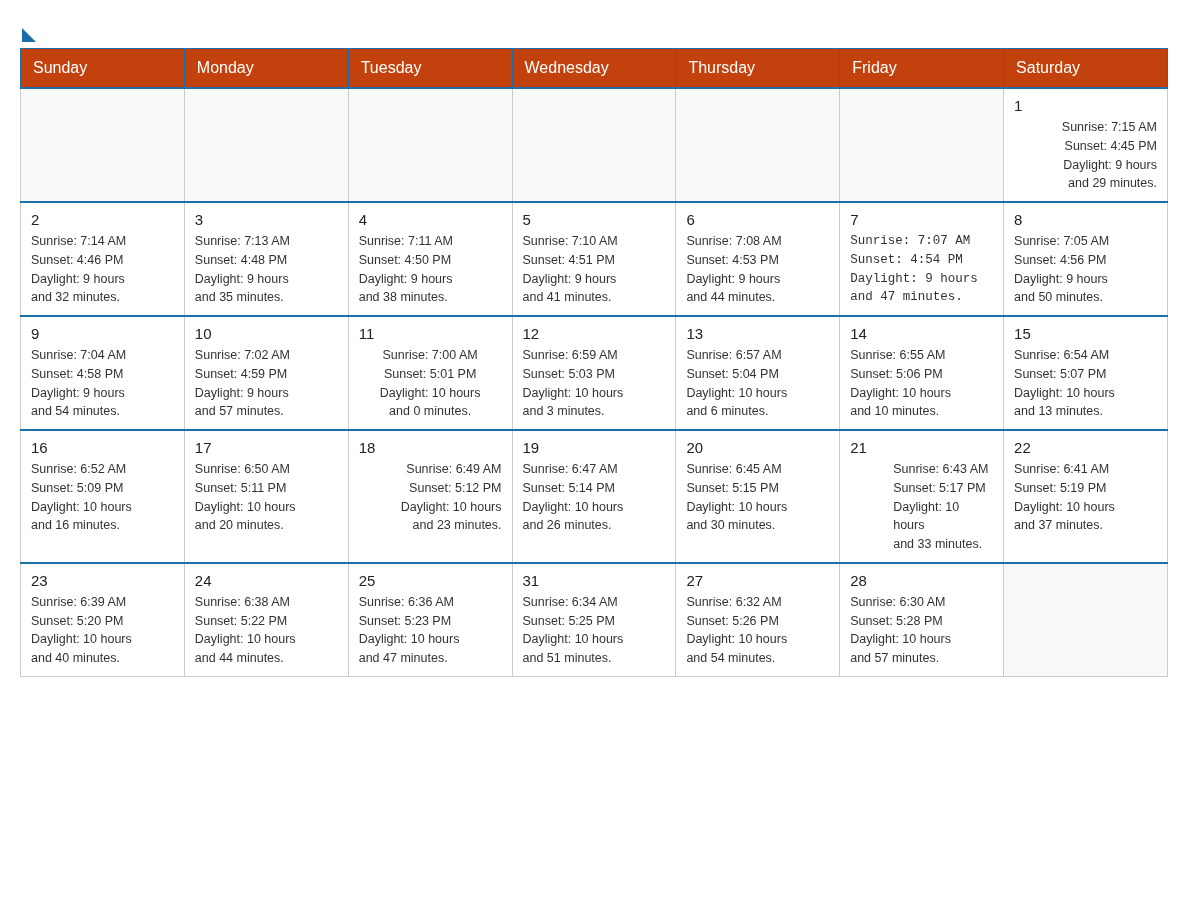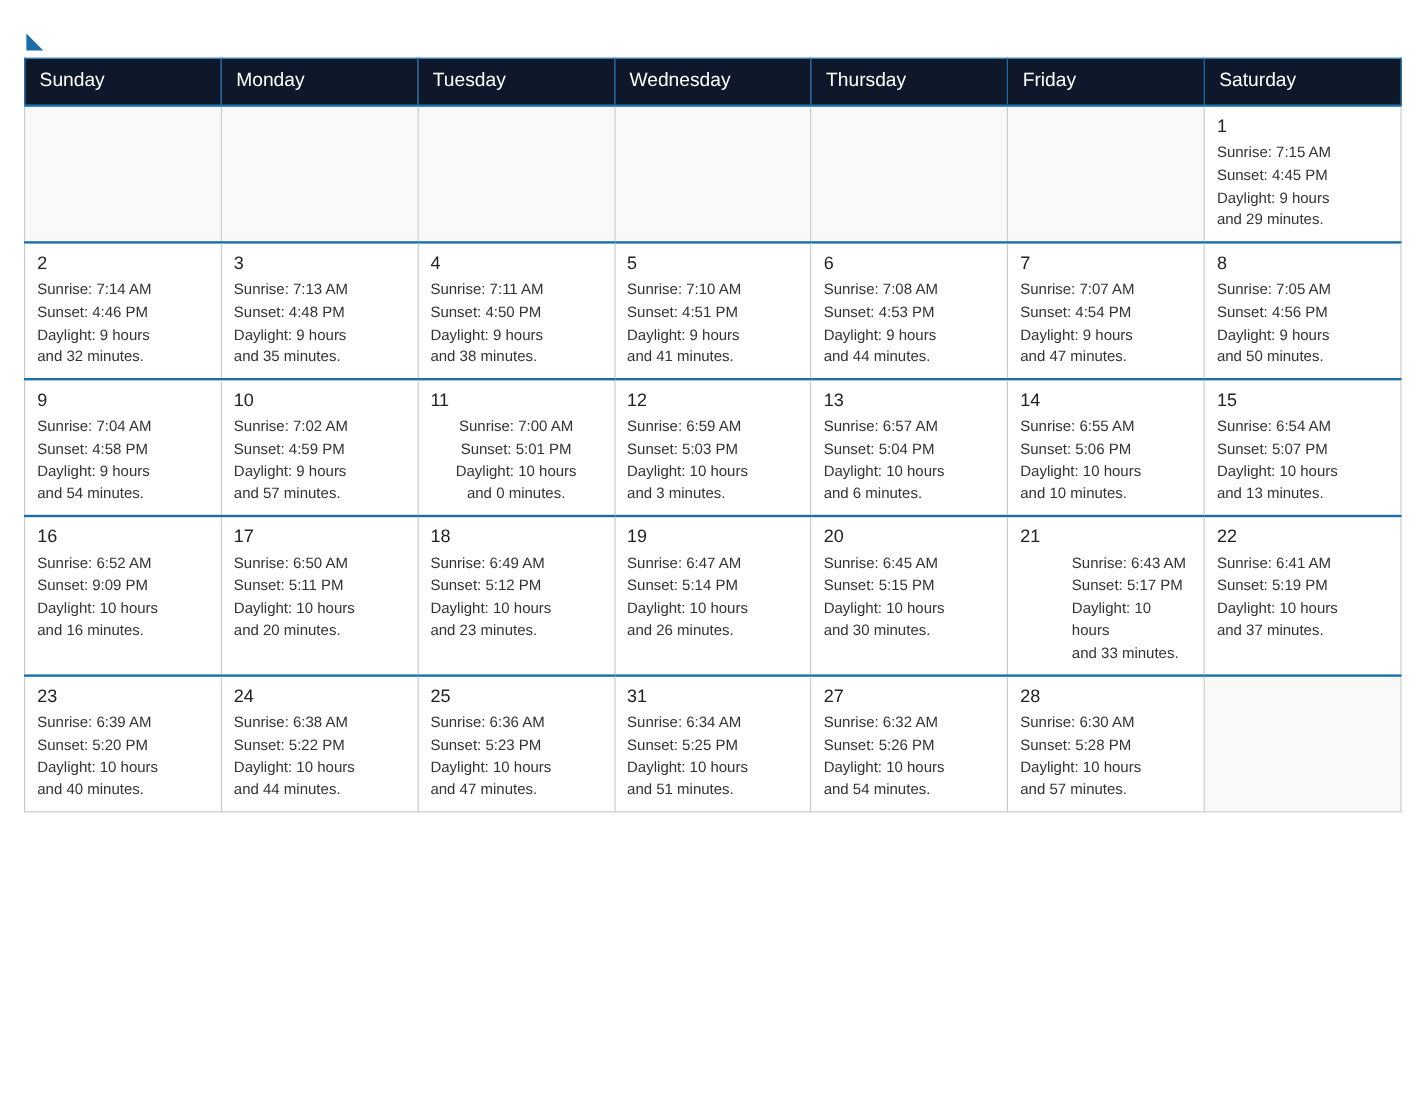--- a/index.html
+++ b/index.html
@@ -59,21 +59,21 @@
       font-size: 20px;
       color: #444;
       margin-top: 4px;
     }
     .calendar {
       width: 100%;
       border-collapse: collapse;
       margin-top: 10px;
     }
     .calendar thead tr th {
-      background-color: #0f172a;
+      background-color: #c2410c;
       color: #fff;
       font-size: 16px;
       font-weight: normal;
       padding: 10px 12px;
       text-align: left;
       border: 1px solid #1a6fa8;
     }
     .calendar tbody tr td {
       vertical-align: top;
       padding: 8px 10px;
@@ -142,21 +142,21 @@
   <tbody id="calendar-body">
   <tr>
         <td class="empty"></td>
         <td class="empty"></td>
         <td class="empty"></td>
         <td class="empty"></td>
         <td class="empty"></td>
         <td class="empty"></td>
         <td>
           <span class="day-number">1</span>
-          <div class="day-info" style="white-space: pre-line;">Sunrise: 7:15 AM
+          <div class="day-info" style="white-space: pre-line; text-align: right;">Sunrise: 7:15 AM
 Sunset: 4:45 PM
 Daylight: 9 hours
 and 29 minutes.</div>
         </td>
       </tr>
       <tr class="row-sep">
         <td>
           <span class="day-number">2</span>
           <div class="day-info" style="white-space: pre-line;">Sunrise: 7:14 AM
 Sunset: 4:46 PM
@@ -186,21 +186,21 @@
         </td>
         <td>
           <span class="day-number">6</span>
           <div class="day-info" style="white-space: pre-line;">Sunrise: 7:08 AM
 Sunset: 4:53 PM
 Daylight: 9 hours
 and 44 minutes.</div>
         </td>
         <td>
           <span class="day-number">7</span>
-          <div class="day-info" style="white-space: pre-line;">Sunrise: 7:07 AM
+          <div class="day-info" style="white-space: pre-line; font-family: Liberation Mono, monospace;">Sunrise: 7:07 AM
 Sunset: 4:54 PM
 Daylight: 9 hours
 and 47 minutes.</div>
         </td>
         <td>
           <span class="day-number">8</span>
           <div class="day-info" style="white-space: pre-line;">Sunrise: 7:05 AM
 Sunset: 4:56 PM
 Daylight: 9 hours
 and 50 minutes.</div>
@@ -254,34 +254,34 @@
           <div class="day-info" style="white-space: pre-line;">Sunrise: 6:54 AM
 Sunset: 5:07 PM
 Daylight: 10 hours
 and 13 minutes.</div>
         </td>
       </tr>
       <tr class="row-sep">
         <td>
           <span class="day-number">16</span>
           <div class="day-info" style="white-space: pre-line;">Sunrise: 6:52 AM
-Sunset: 9:09 PM
+Sunset: 5:09 PM
 Daylight: 10 hours
 and 16 minutes.</div>
         </td>
         <td>
           <span class="day-number">17</span>
           <div class="day-info" style="white-space: pre-line;">Sunrise: 6:50 AM
 Sunset: 5:11 PM
 Daylight: 10 hours
 and 20 minutes.</div>
         </td>
         <td>
           <span class="day-number">18</span>
-          <div class="day-info" style="white-space: pre-line;">Sunrise: 6:49 AM
+          <div class="day-info" style="white-space: pre-line; text-align: right;">Sunrise: 6:49 AM
 Sunset: 5:12 PM
 Daylight: 10 hours
 and 23 minutes.</div>
         </td>
         <td>
           <span class="day-number">19</span>
           <div class="day-info" style="white-space: pre-line;">Sunrise: 6:47 AM
 Sunset: 5:14 PM
 Daylight: 10 hours
 and 26 minutes.</div>

